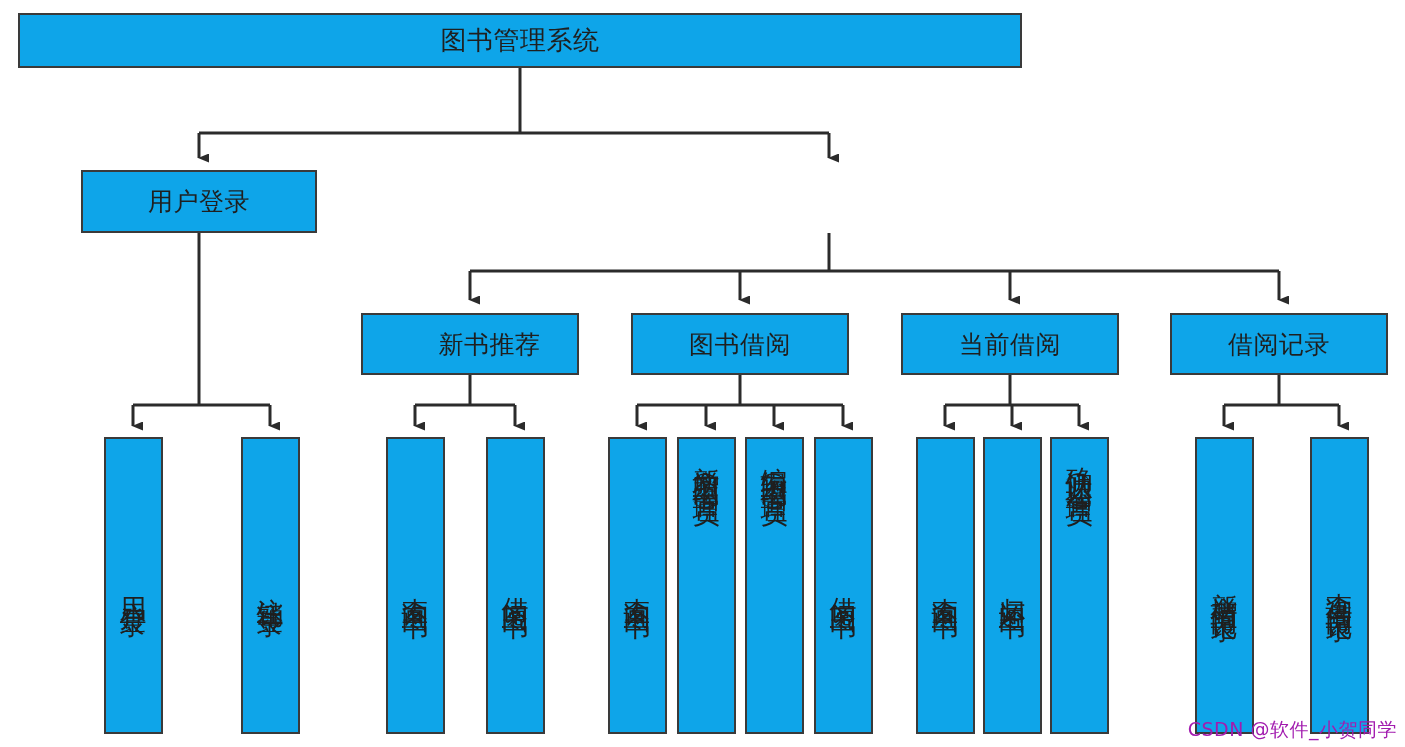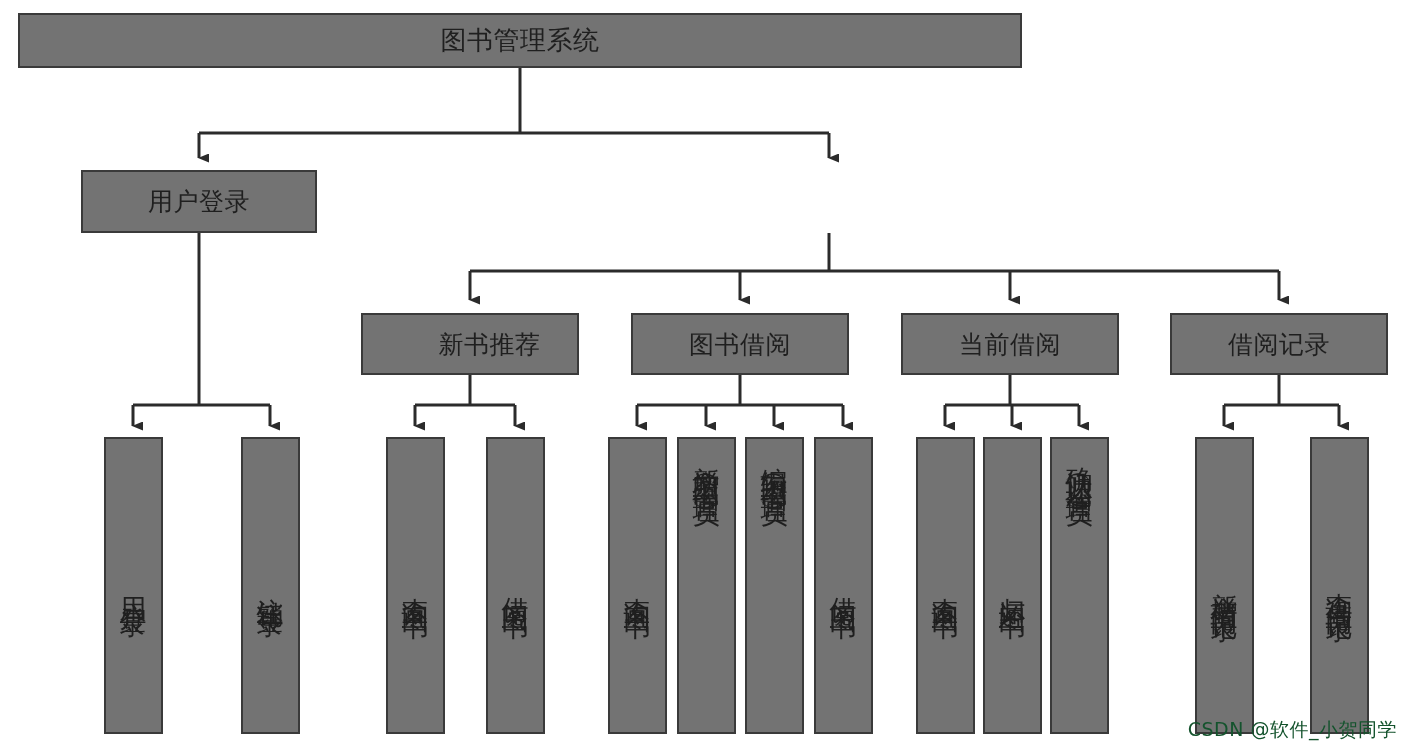--- a/index.html
+++ b/index.html
@@ -23,21 +23,21 @@
     left: 0;
     top: 0;
     width: 1405px;
     height: 747px;
     pointer-events: none;
   }
   .node {
     position: absolute;
     box-sizing: border-box;
     border: 2.5px solid #3a3a3a;
-    background: #737373;
+    background: #0ea5e9;
     display: flex;
     align-items: center;
     justify-content: center;
     color: #1f1f1f;
     z-index: 2;
   }
   .node-label {
     display: block;
     line-height: 1.08;
     letter-spacing: 0.5px;
@@ -67,21 +67,21 @@
   }
   .node.vert.tall-center {
     align-items: center;
     padding-top: 0;
   }
   #watermark {
     position: absolute;
     right: 8px;
     bottom: 4px;
     font-size: 19px;
-    color: #14532d;
+    color: #a21caf;
     letter-spacing: 0.5px;
     z-index: 5;
     white-space: nowrap;
   }
 </style>
 </head>
 <body>
 
 <div id="diagram">
 

